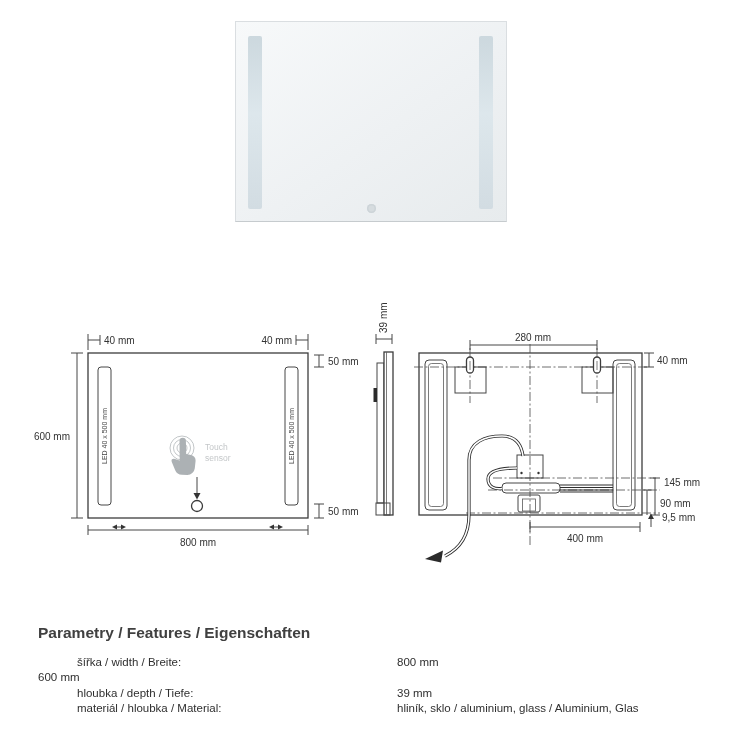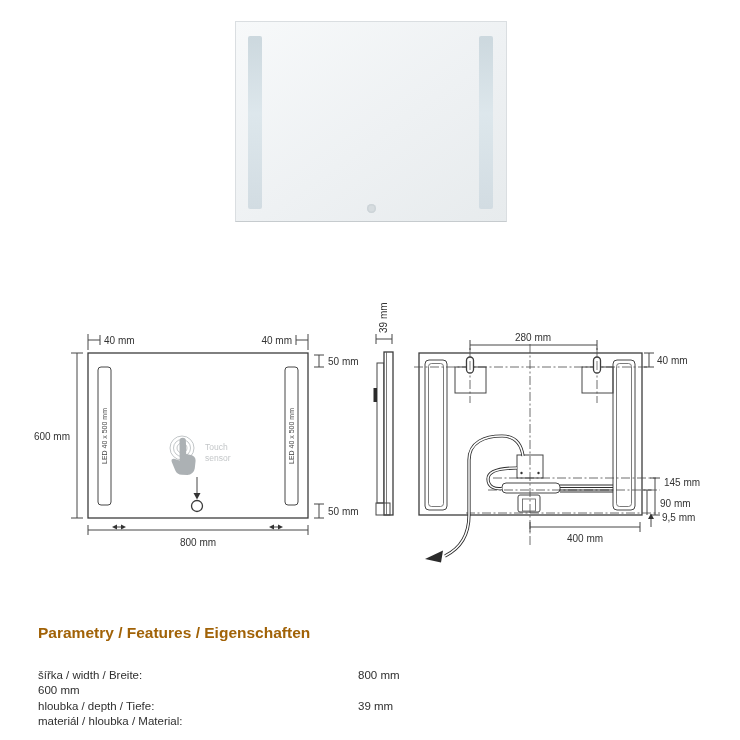--- a/index.html
+++ b/index.html
@@ -28,24 +28,24 @@
   .cable-i{stroke:#ffffff;stroke-width:1.5;fill:none;}
   .stripe{stroke:#2e2e2e;stroke-width:1.1;}
   text.dim{font:10px "Liberation Sans",sans-serif;fill:#333333;}
   text.sml{font:7px "Liberation Sans",sans-serif;fill:#444444;}
   text.ghost{font:8.5px "Liberation Sans",sans-serif;fill:#c4c7c9;}
   .arrfill{fill:#333333;stroke:none;}
   .blkfill{fill:#2b2b2b;stroke:none;}
 
   
   .params{position:absolute;left:38px;top:624px;width:670px;color:#2f2f2f;}
-  .params h2{margin:0 0 26px 0;font-size:15.5px;font-weight:bold;color:#a16207;
+  .params h2{margin:0 0 13px 0;font-size:15.5px;font-weight:bold;color:#404040;
          font-family:"Liberation Sans",sans-serif;}
   .prow{display:flex;font-size:11.5px;line-height:15.4px;}
-  .prow .lab{width:320px;}
+  .prow .lab{width:320px;margin-left:39px;}
   .prow .val{flex:1;}
 </style>
 </head>
 <body>
 
 <div class="page">
 
   <div class="photo">
     <div class="led-strip left"></div>
     <div class="led-strip right"></div>
@@ -253,16 +253,17 @@
     </div>
     <div class="prow">
       <span class="val">600 mm</span>
     </div>
     <div class="prow">
       <span class="lab">hloubka / depth / Tiefe:</span>
       <span class="val">39 mm</span>
     </div>
     <div class="prow">
       <span class="lab">materiál / hloubka / Material:</span>
+      <span class="val">hliník, sklo / aluminium, glass / Aluminium, Glas</span>
     </div>
   </div>
 
 </div>
 
 </body></html>

